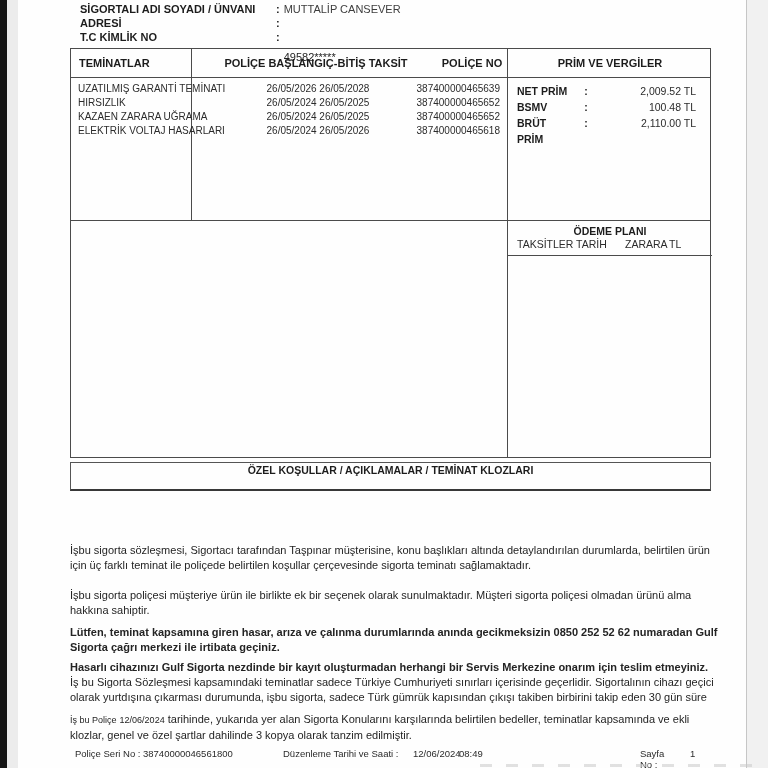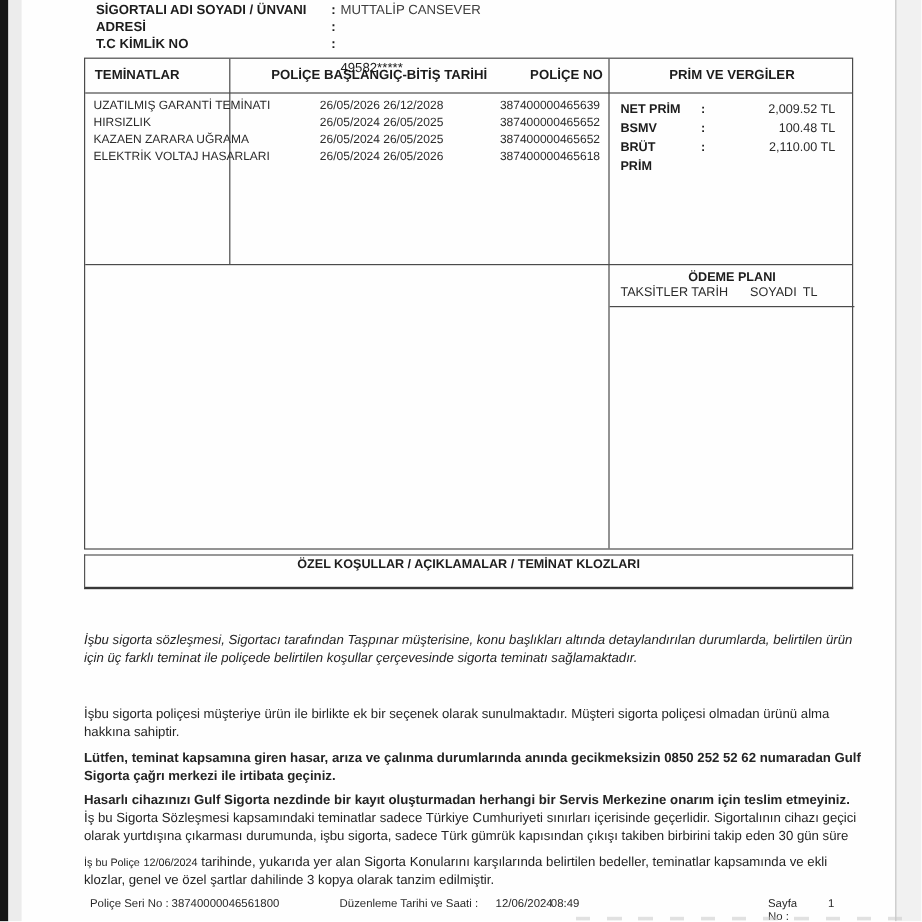--- a/index.html
+++ b/index.html
@@ -60,21 +60,21 @@
   .ins-date     { position:absolute; left:72px; }
   .ins-amount   { position:absolute; right:8px; }
 
   
   .ozel-bar { position:absolute; left:70px; top:462px; width:641px; height:29px; box-sizing:border-box;
               border:1.2px solid #555; border-bottom:2.4px solid #383838;
               text-align:center; font-weight:bold; font-size:10.5px; line-height:15px; }
 
   
   .para { position:absolute; left:70px; width:648px; font-size:11px; line-height:14.8px; color:#242424; }
-  .p1 { top:527px;font-style:italic; }
+  .p1 { top:543px; }
   .p2 { top:588px; }
   .p3 { top:625px; font-weight:bold; }
   .p4 { top:660px; }
   .p4-bold { font-weight:bold; display:block; }
   .p5 { top:712px; }
   .p5-small { font-size:9px; }
 
   
   .footer { position:absolute; left:0; top:748px; width:648px; height:14px; font-size:9.5px; color:#2a2a2a; }
   .f-seri-label { position:absolute; left:75px; }
@@ -112,28 +112,28 @@
     </div>
   </div>
 
   <div class="main-table">
     <div class="th-row"></div>
     <div class="v1"></div>
     <div class="v2"></div>
     <div class="hmid"></div>
 
     <span class="th-teminatlar">TEMİNATLAR</span>
-    <span class="th-dates">POLİÇE BAŞLANGIÇ-BİTİŞ TARİHİ</span>
+    <span class="th-dates">POLİÇE BAŞLANGIÇ-BİTİŞ TAKSİT</span>
     <span class="th-policeno">POLİÇE NO</span>
     <span class="th-prim">PRİM VE VERGİLER</span>
 
     <div class="coverage-rows">
       <div class="cov-row">
         <span class="cov-name">UZATILMIŞ GARANTİ TEMİNATI</span>
-        <span class="cov-dates">26/05/2026 26/12/2028</span>
+        <span class="cov-dates">26/05/2026 26/05/2028</span>
         <span class="cov-no">387400000465639</span>
       </div>
       <div class="cov-row">
         <span class="cov-name">HIRSIZLIK</span>
         <span class="cov-dates">26/05/2024 26/05/2025</span>
         <span class="cov-no">387400000465652</span>
       </div>
       <div class="cov-row">
         <span class="cov-name">KAZAEN ZARARA UĞRAMA</span>
         <span class="cov-dates">26/05/2024 26/05/2025</span>
@@ -162,21 +162,21 @@
         <span class="prem-sep">:</span>
         <span class="prem-val">2,110.00 TL</span>
       </div>
     </div>
 
     <div class="odeme">
       <div class="odeme-title">ÖDEME PLANI</div>
       <div class="odeme-header">
         <span class="oh-taksitler">TAKSİTLER</span>
         <span class="oh-tarih">TARİH</span>
-        <span class="oh-tutari">SOYADI</span>
+        <span class="oh-tutari">ZARARA</span>
         <span class="oh-tl">TL</span>
       </div>
       <div class="odeme-line"></div>
     </div>
   </div>
 
   <div class="ozel-bar">ÖZEL KOŞULLAR / AÇIKLAMALAR / TEMİNAT KLOZLARI</div>
 
   <div class="para p1">İşbu sigorta sözleşmesi, Sigortacı tarafından Taşpınar müşterisine, konu başlıkları altında detaylandırılan durumlarda, belirtilen ürün için üç farklı teminat ile poliçede belirtilen koşullar çerçevesinde sigorta teminatı sağlamaktadır.</div>
   <div class="para p2">İşbu sigorta poliçesi müşteriye ürün ile birlikte ek bir seçenek olarak sunulmaktadır. Müşteri sigorta poliçesi olmadan ürünü alma hakkına sahiptir.</div>

